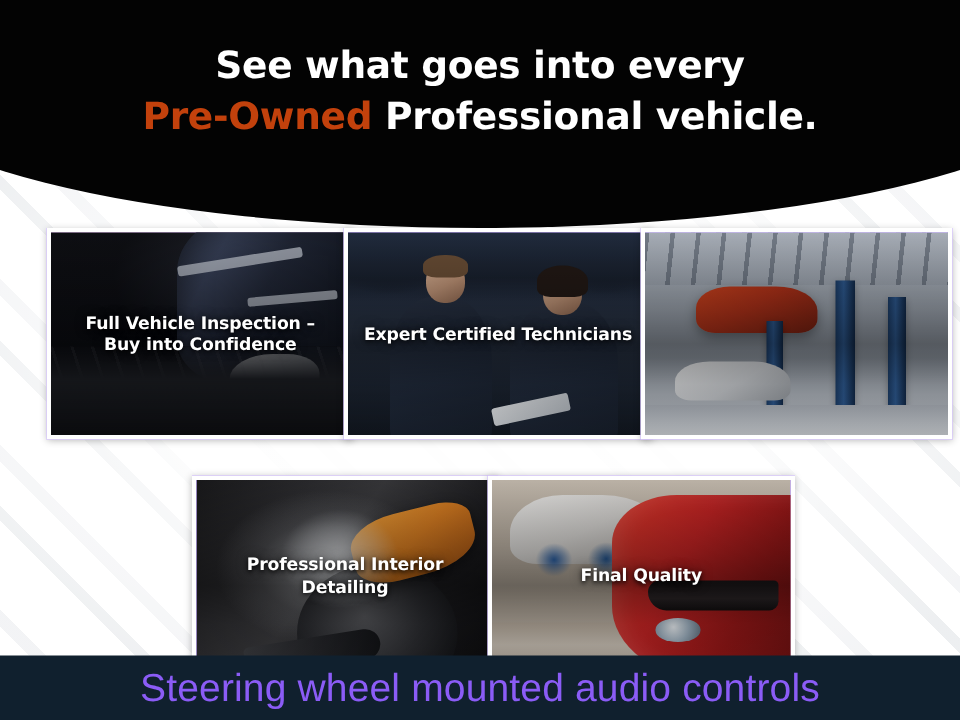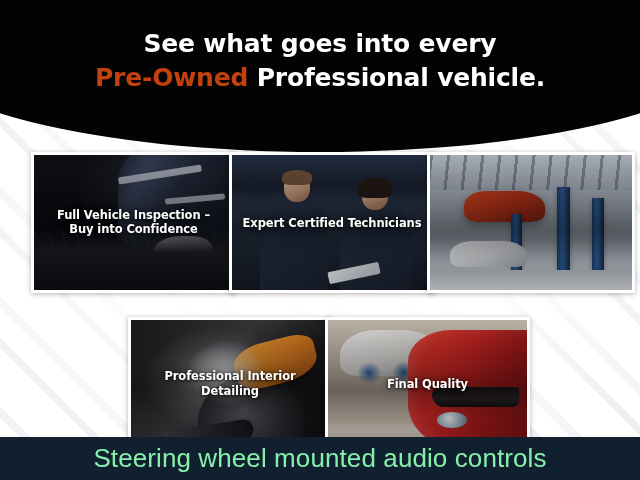--- a/index.html
+++ b/index.html
@@ -322,21 +322,21 @@
     left: 0;
     right: 0;
     top: 437px;
     height: 43px;
     background: #10202e;
     display: flex;
     align-items: center;
     justify-content: center;
   }
   .bottom-bar-text {
-    color: #86efac;
+    color: #8b5cf6;
     font-family: "Liberation Sans", sans-serif;
     font-size: 26px;
     font-weight: normal;
     letter-spacing: 0.1px;
     white-space: nowrap;
   }
 </style>
 </head>
 <body>
 

